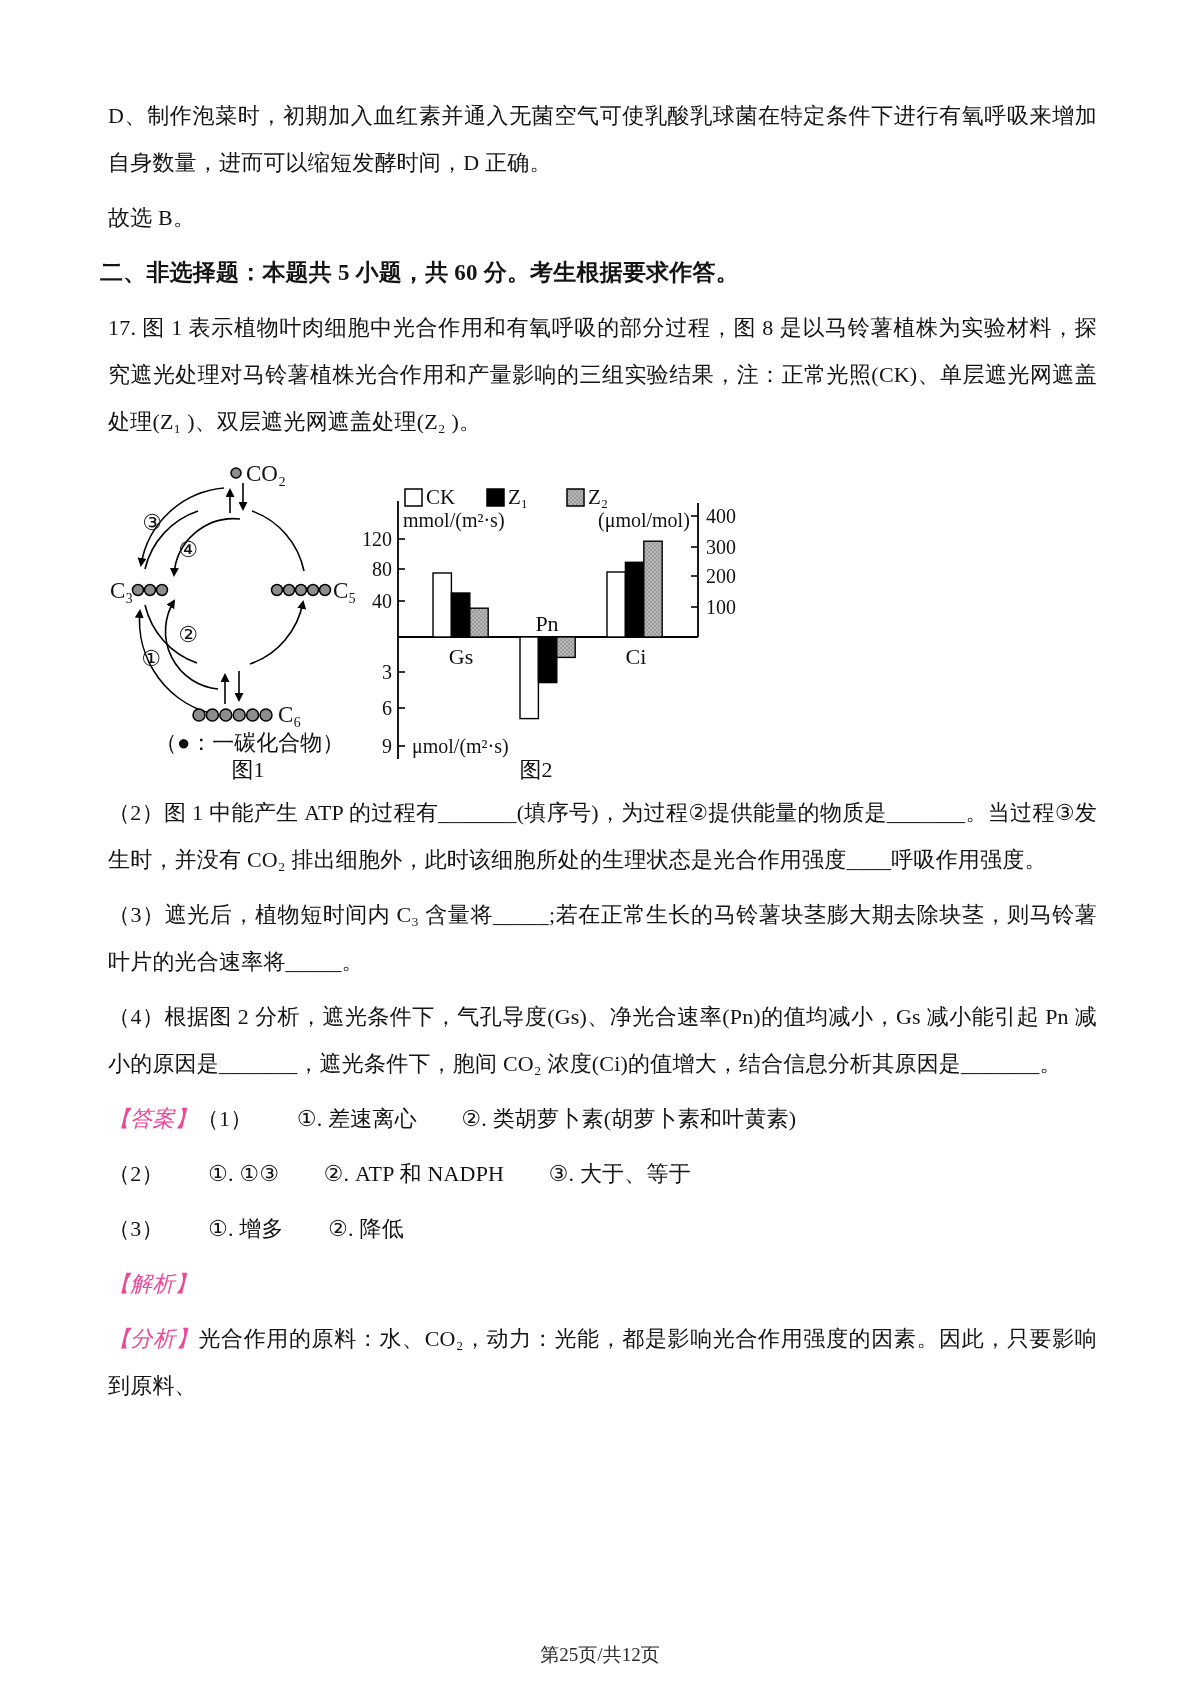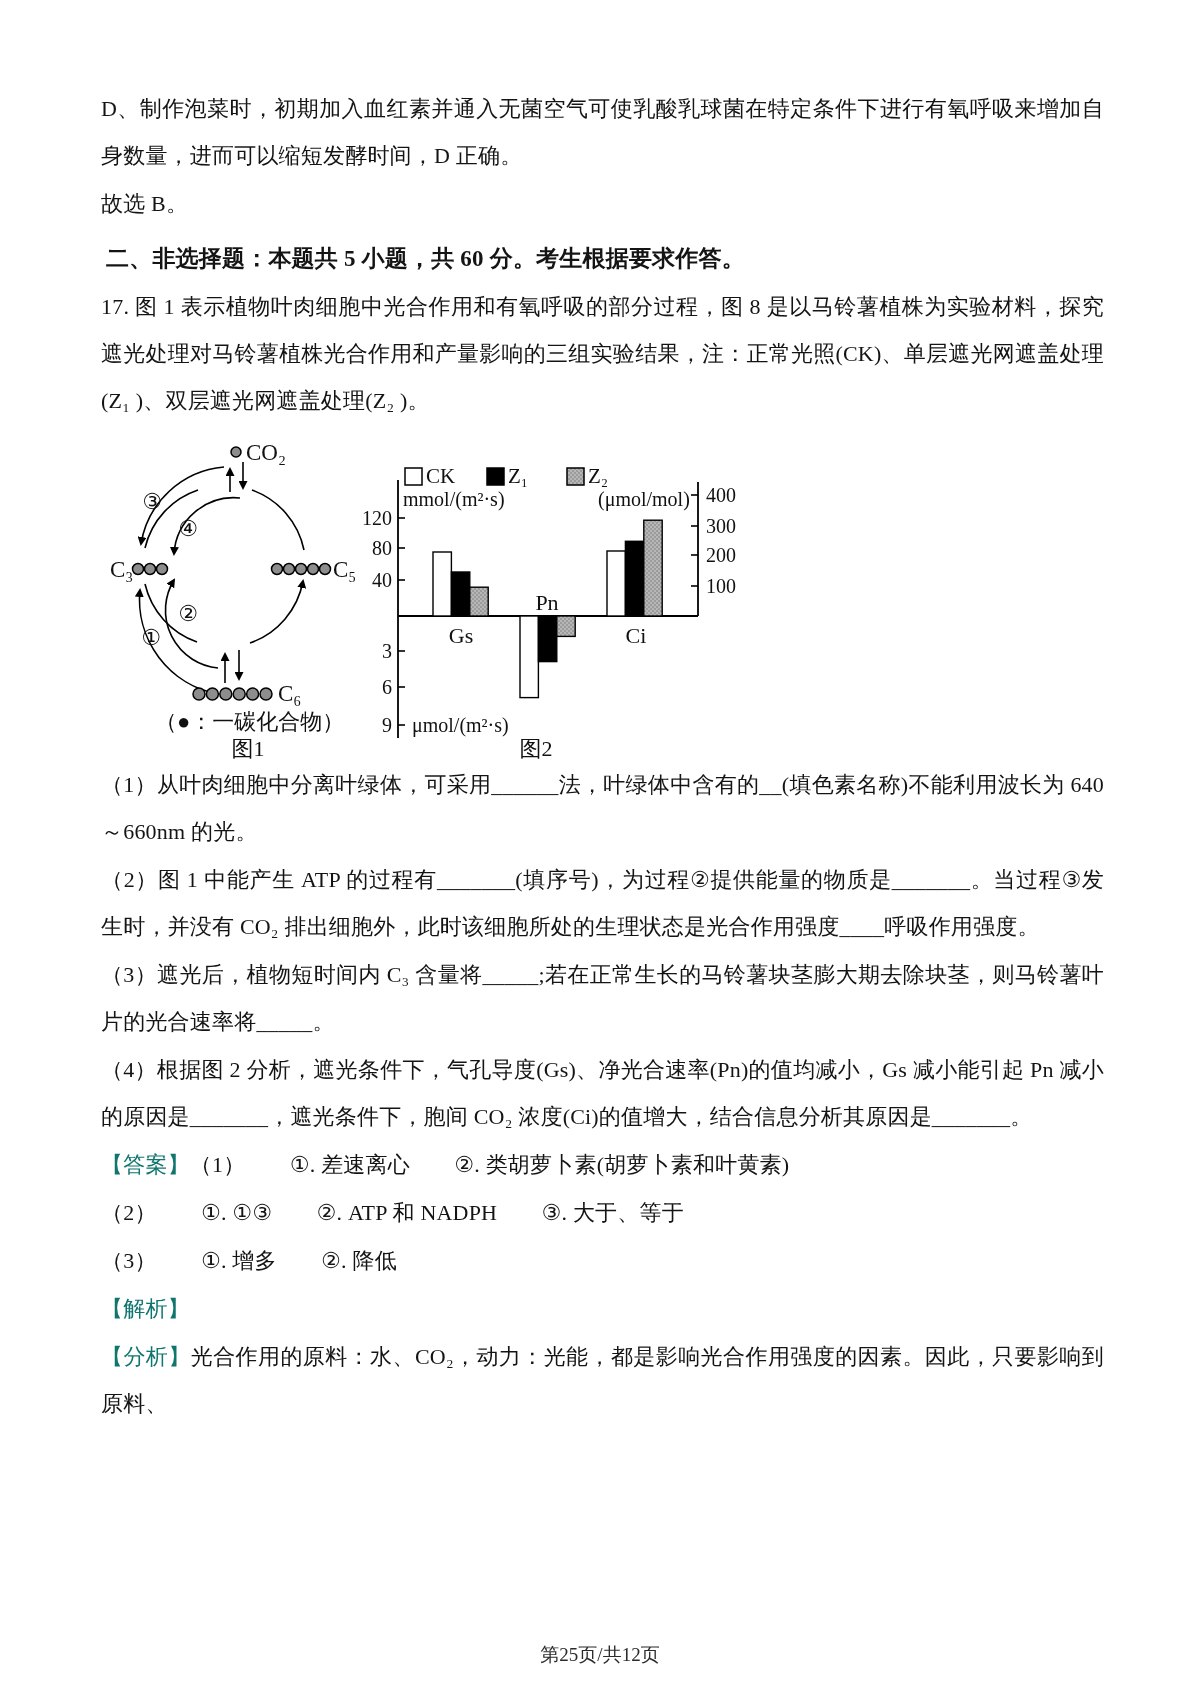--- a/index.html
+++ b/index.html
@@ -7,24 +7,24 @@
     position:relative;
     width:1200px;height:1698px;
     box-sizing:border-box;
     padding:84px 95px 0 100px;
     background:#ffffff;
     color:#141414;
     font-family:"Liberation Serif","DejaVu Serif","DejaVu Sans",serif;
     font-size:22px;
     overflow:hidden;
   }
-  p.para{margin:1px;line-height:47px;text-align:justify;letter-spacing:0.2px;}
-  h2.section{margin:8px 0 0 6px;line-height:47px;font-size:23px;font-weight:bold;letter-spacing:0.2px;}
+  p.para{margin:8px;line-height:47px;text-align:justify;letter-spacing:0.2px;}
+  h2.section{margin:8px 0 0 0;line-height:47px;font-size:23px;font-weight:bold;letter-spacing:0.2px;}
   .mt14{margin-top:14px;}
-  .blue{color:#0f766e;}
+  .blue{color:#ec4899;font-style:italic;}
   .figures{position:relative;height:320px;margin-top:16px;}
   .figures svg{position:absolute;left:0;top:0;}
   .footer{
     position:absolute;left:0;right:0;top:1642px;
     text-align:center;font-size:19px;color:#2b2b2b;
     font-family:Liberation Serif, serif;
   }
   
   .ft{font-family:"Liberation Serif","DejaVu Serif","DejaVu Sans",serif;fill:#111;}
   .f23{font-size:23px;}
@@ -167,21 +167,20 @@
         <text class="ft f22 mid" x="361" y="203">Gs</text>
         <text class="ft f22 mid" x="447" y="170">Pn</text>
         <text class="ft f22 mid" x="536" y="203">Ci</text>
 
         <text class="ft f20" x="312" y="292">μmol/(m²·s)</text>
         <text class="ft f22 mid" x="436" y="316">图2</text>
       </g>
     </svg>
   </div>
 
-  <p class="para">（1）从叶肉细胞中分离叶绿体，可采用______法，叶绿体中含有的__(填色素名称)不能利用波长为 640～660nm 的光。</p>
   <p class="para mt14">（2）图 1 中能产生 ATP 的过程有_______(填序号)，为过程②提供能量的物质是_______。当过程③发生时，并没有 CO₂ 排出细胞外，此时该细胞所处的生理状态是光合作用强度____呼吸作用强度。</p>
   <p class="para">（3）遮光后，植物短时间内 C₃ 含量将_____;若在正常生长的马铃薯块茎膨大期去除块茎，则马铃薯叶片的光合速率将_____。</p>
   <p class="para">（4）根据图 2 分析，遮光条件下，气孔导度(Gs)、净光合速率(Pn)的值均减小，Gs 减小能引起 Pn 减小的原因是_______，遮光条件下，胞间 CO₂ 浓度(Ci)的值增大，结合信息分析其原因是_______。</p>
 
   <p class="para"><span class="blue">【答案】</span><span>（1）　　①. 差速离心　　②. 类胡萝卜素(胡萝卜素和叶黄素)</span></p>
   <p class="para">（2）　　①. ①③　　②. ATP 和 NADPH　　③. 大于、等于</p>
   <p class="para">（3）　　①. 增多　　②. 降低</p>
 
   <p class="para"><span class="blue">【解析】</span></p>
   <p class="para"><span class="blue">【分析】</span><span>光合作用的原料：水、CO₂，动力：光能，都是影响光合作用强度的因素。因此，只要影响到原料、</span></p>

